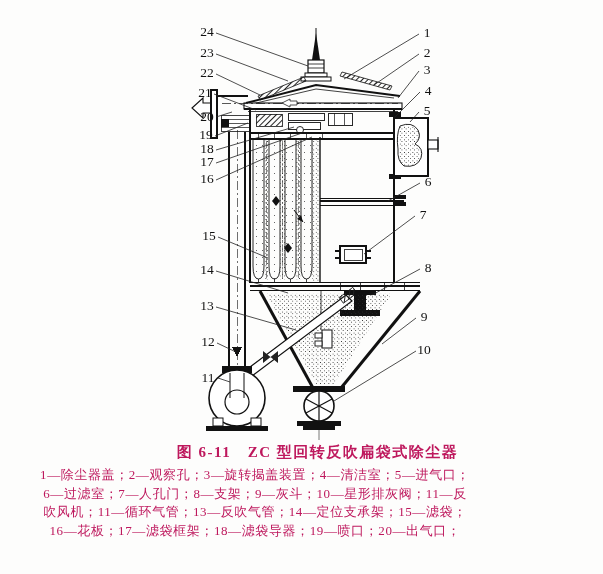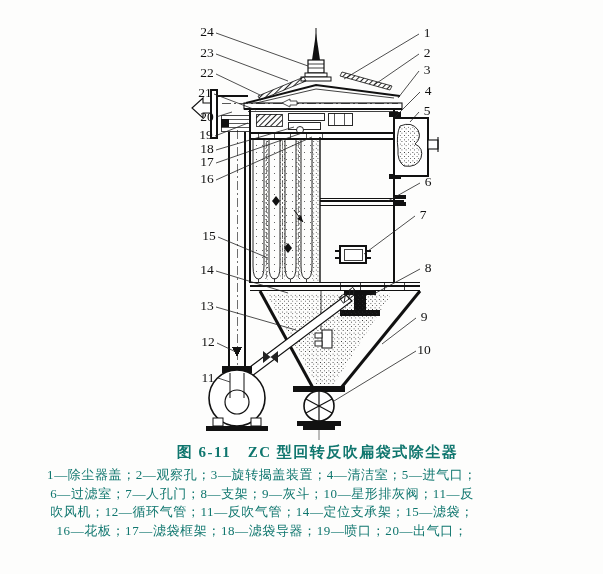--- a/index.html
+++ b/index.html
@@ -1,22 +1,22 @@
 <!DOCTYPE html>
 <html><head>
 <meta charset="utf-8">
 <style>
   html,body{margin:0;padding:0;background:#ffffff;}
   .page{position:relative;width:603px;height:574px;background:#fdfdfc;overflow:hidden;
-        font-family:"Liberation Serif", serif;color:#0f766e;}
+        font-family:"Liberation Serif", serif;color:#be185d;}
   .diagram{position:absolute;left:0;top:0;width:603px;height:440px;}
   .caption{position:absolute;left:16px;top:443px;width:603px;text-align:center;
            font-size:15px;font-weight:bold;letter-spacing:1.5px;}
   .legend{position:absolute;left:0;top:466px;width:510px;text-align:center;
-          font-size:13px;line-height:18.5px;letter-spacing:0.6px;margin-left:7px;}
+          font-size:13px;line-height:18.5px;letter-spacing:0.6px;}
   svg text{font-family:"Liberation Serif", serif;font-size:13.5px;fill:#111;}
   svg{shape-rendering:crispEdges;}
   svg .smooth{shape-rendering:auto;}
 </style>
 </head>
 <body>
 
 <div class="page">
 
   <svg class="diagram" viewBox="0 0 603 440">
@@ -253,17 +253,17 @@
       <text x="424" y="321">9</text>
       <text x="424" y="354">10</text>
     </g>
   </svg>
 
   <div class="caption">图 6-11　ZC 型回转反吹扁袋式除尘器</div>
 
   <div class="legend">
     <div>1—除尘器盖；2—观察孔；3—旋转揭盖装置；4—清洁室；5—进气口；</div>
     <div>6—过滤室；7—人孔门；8—支架；9—灰斗；10—星形排灰阀；11—反</div>
-    <div>吹风机；12—循环气管；11—反吹气管；14—定位支承架；15—滤袋；</div>
+    <div>吹风机；11—循环气管；13—反吹气管；14—定位支承架；15—滤袋；</div>
     <div>16—花板；17—滤袋框架；18—滤袋导器；19—喷口；20—出气口；</div>
   </div>
 
 </div>
 
 </body></html>

